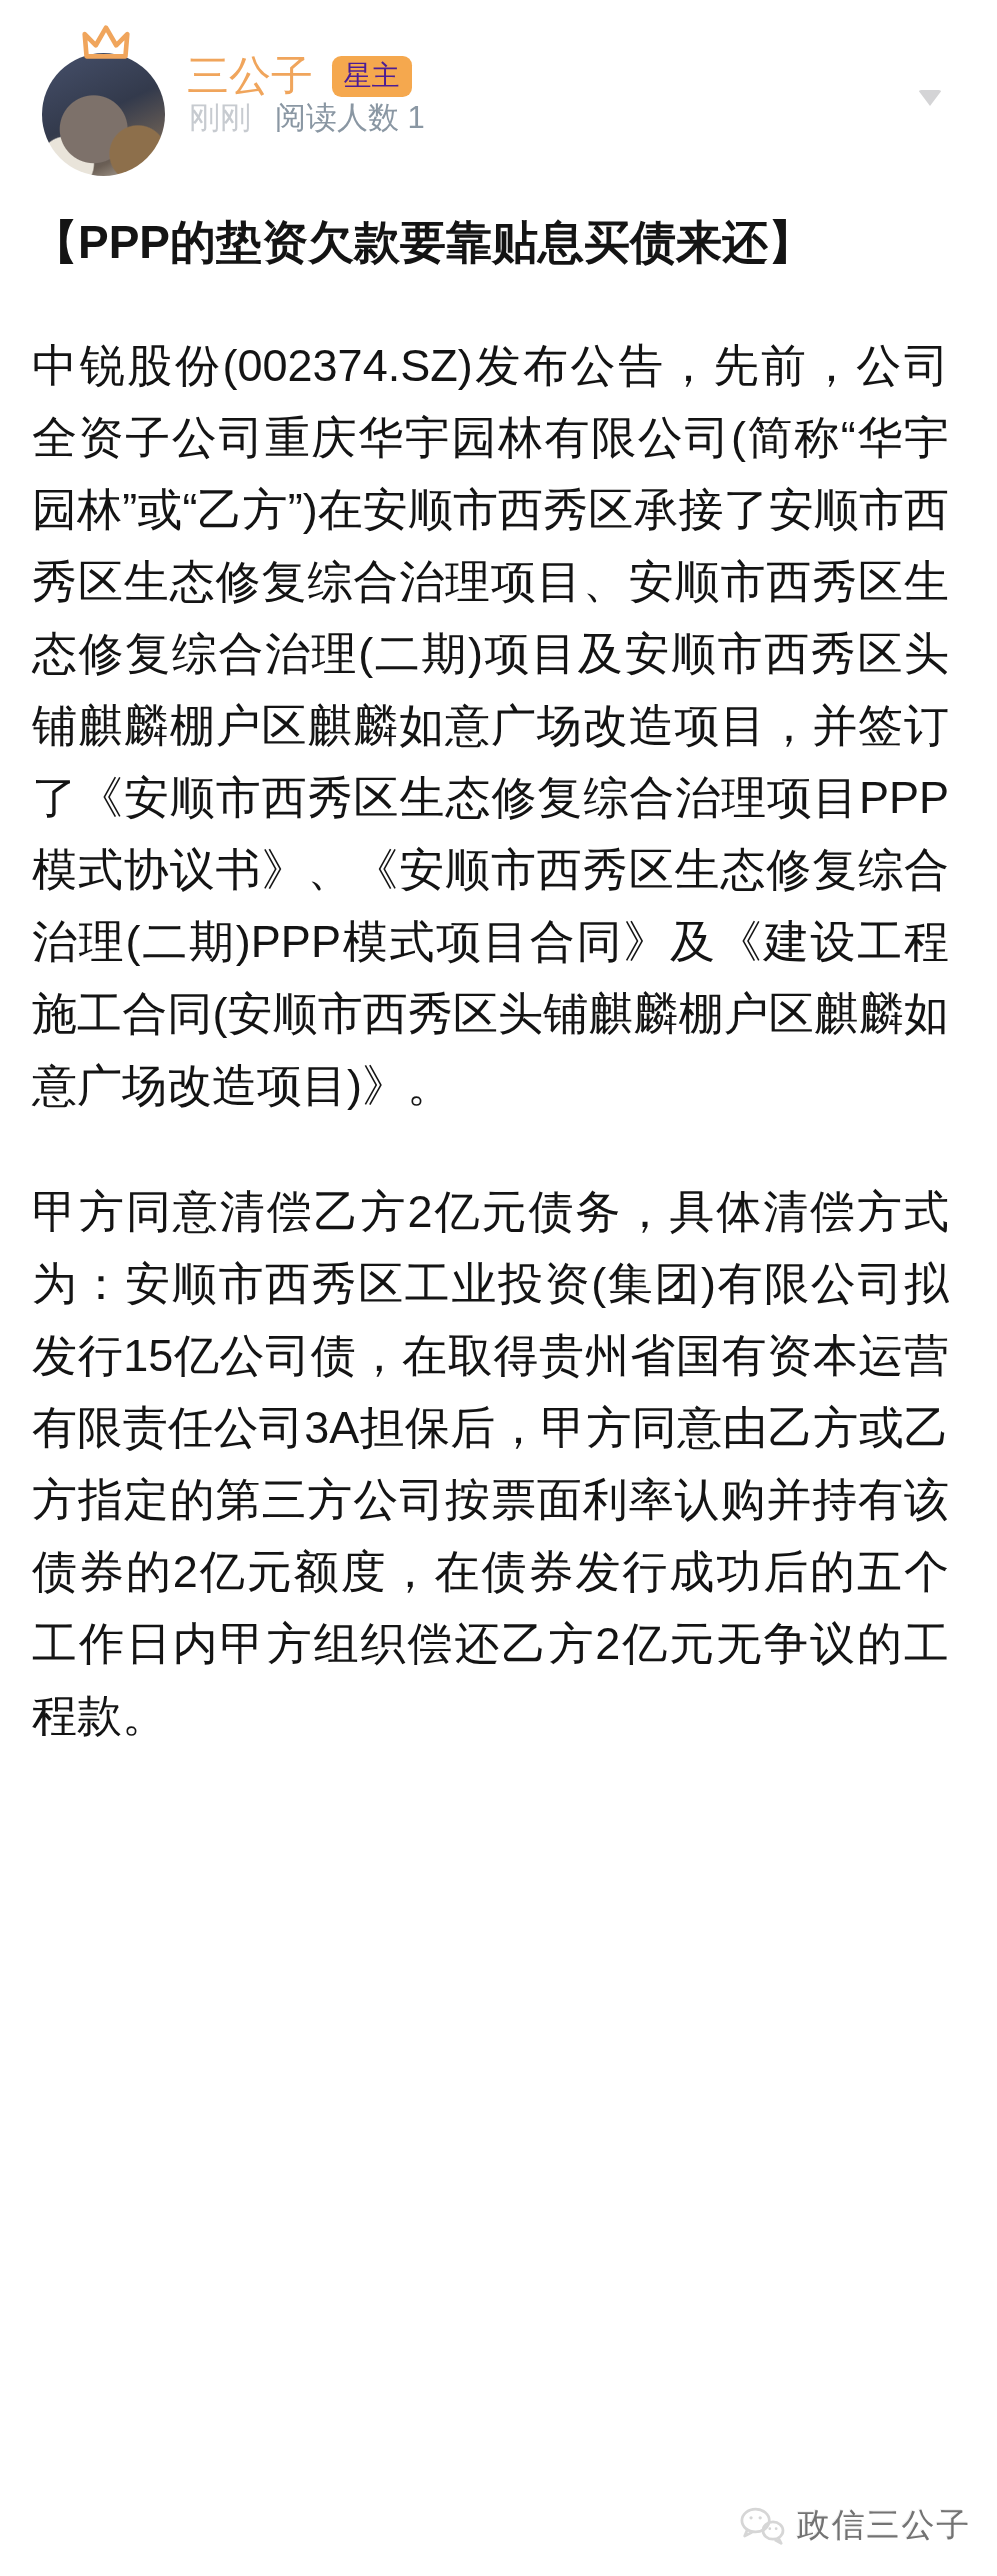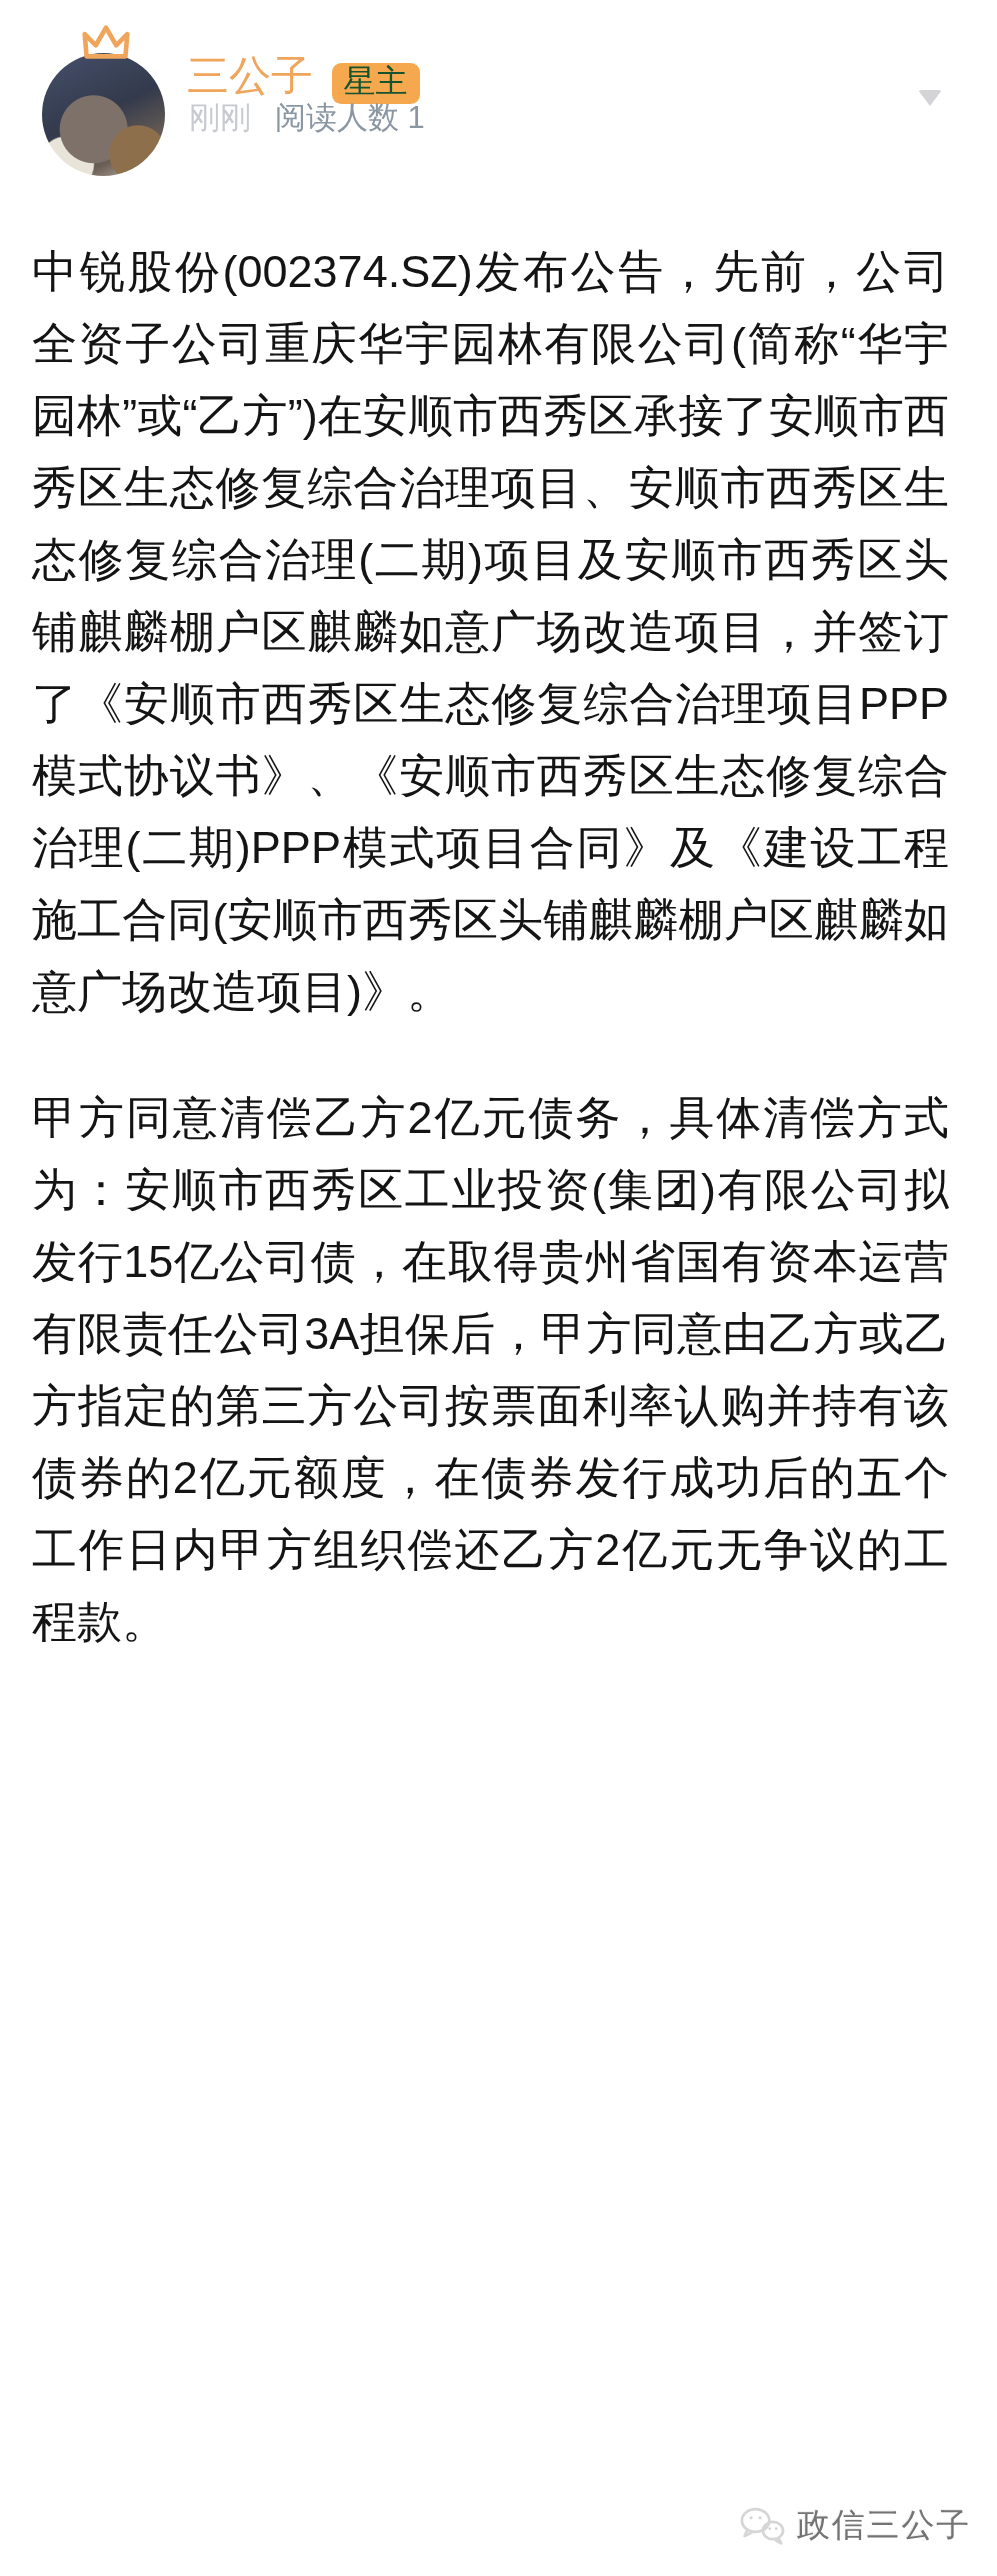--- a/index.html
+++ b/index.html
@@ -22,26 +22,26 @@
       radial-gradient(circle at 42% 62%, #7d716a 0 32%, rgba(125,113,106,0) 33%),
       radial-gradient(circle at 20% 90%, #e9e4da 0 18%, rgba(233,228,218,0) 19%),
       linear-gradient(155deg, #46506b 0%, #333a4c 48%, #6b5f55 78%, #cfc5b6 100%);
   }
   .crown {
     position:absolute; left:39px; top:-30.5px; width:50px; height:39px;
   }
 
   .name-row {
     position:absolute; left:187px; top:48px;
-    display:flex; align-items:flex-end; gap:18.5px;
+    display:flex; align-items:center; gap:18.5px;
   }
   .username { font-size:42px; font-weight:400; }
   .badge {
-    font-size:32px; line-height:28px; color:#14532d;
-    padding:6.5px 12px; border-radius:9.2px;font-family:Liberation Mono, monospace;
+    font-size:28px; line-height:28px; color:#4c1d95;
+    padding:6.5px 12px; border-radius:9.2px;
   }
 
   .meta-row {
     position:absolute; left:189px; top:97px;
     display:flex; align-items:baseline; gap:24px;
     font-size:31px;
   }
 
   .collapse-btn {
     position:absolute; right:55px; top:90px;
@@ -98,20 +98,21 @@
 
   <div class="meta-row">
     <span style="color:#C7CBD0">刚刚</span>
     <span style="color:#8A97A3">阅读人数 1</span>
   </div>
 
   <div class="collapse-btn"></div>
 </div>
 
 <div class="article">
+  <h1 class="post-title">【PPP的垫资欠款要靠贴息买债来还】</h1>
   <div class="post-body">
     <p>中锐股份(002374.SZ)发布公告，先前，公司全资子公司重庆华宇园林有限公司(简称“华宇园林”或“乙方”)在安顺市西秀区承接了安顺市西秀区生态修复综合治理项目、安顺市西秀区生态修复综合治理(二期)项目及安顺市西秀区头铺麒麟棚户区麒麟如意广场改造项目，并签订了《安顺市西秀区生态修复综合治理项目PPP模式协议书》、《安顺市西秀区生态修复综合治理(二期)PPP模式项目合同》及《建设工程施工合同(安顺市西秀区头铺麒麟棚户区麒麟如意广场改造项目)》。</p>
     <p>甲方同意清偿乙方2亿元债务，具体清偿方式为：安顺市西秀区工业投资(集团)有限公司拟发行15亿公司债，在取得贵州省国有资本运营有限责任公司3A担保后，甲方同意由乙方或乙方指定的第三方公司按票面利率认购并持有该债券的2亿元额度，在债券发行成功后的五个工作日内甲方组织偿还乙方2亿元无争议的工程款。</p>
   </div>
 </div>
 
 <div class="watermark">
   <svg width="48" height="42" viewBox="0 0 52 46">
     <ellipse cx="19" cy="17" rx="15" ry="12.5" fill="none" stroke="#d6d6d6" stroke-width="3"></ellipse>
     <path d="M10 27 L7 34 L15 30" fill="none" stroke="#d6d6d6" stroke-width="3" stroke-linejoin="round"></path>

